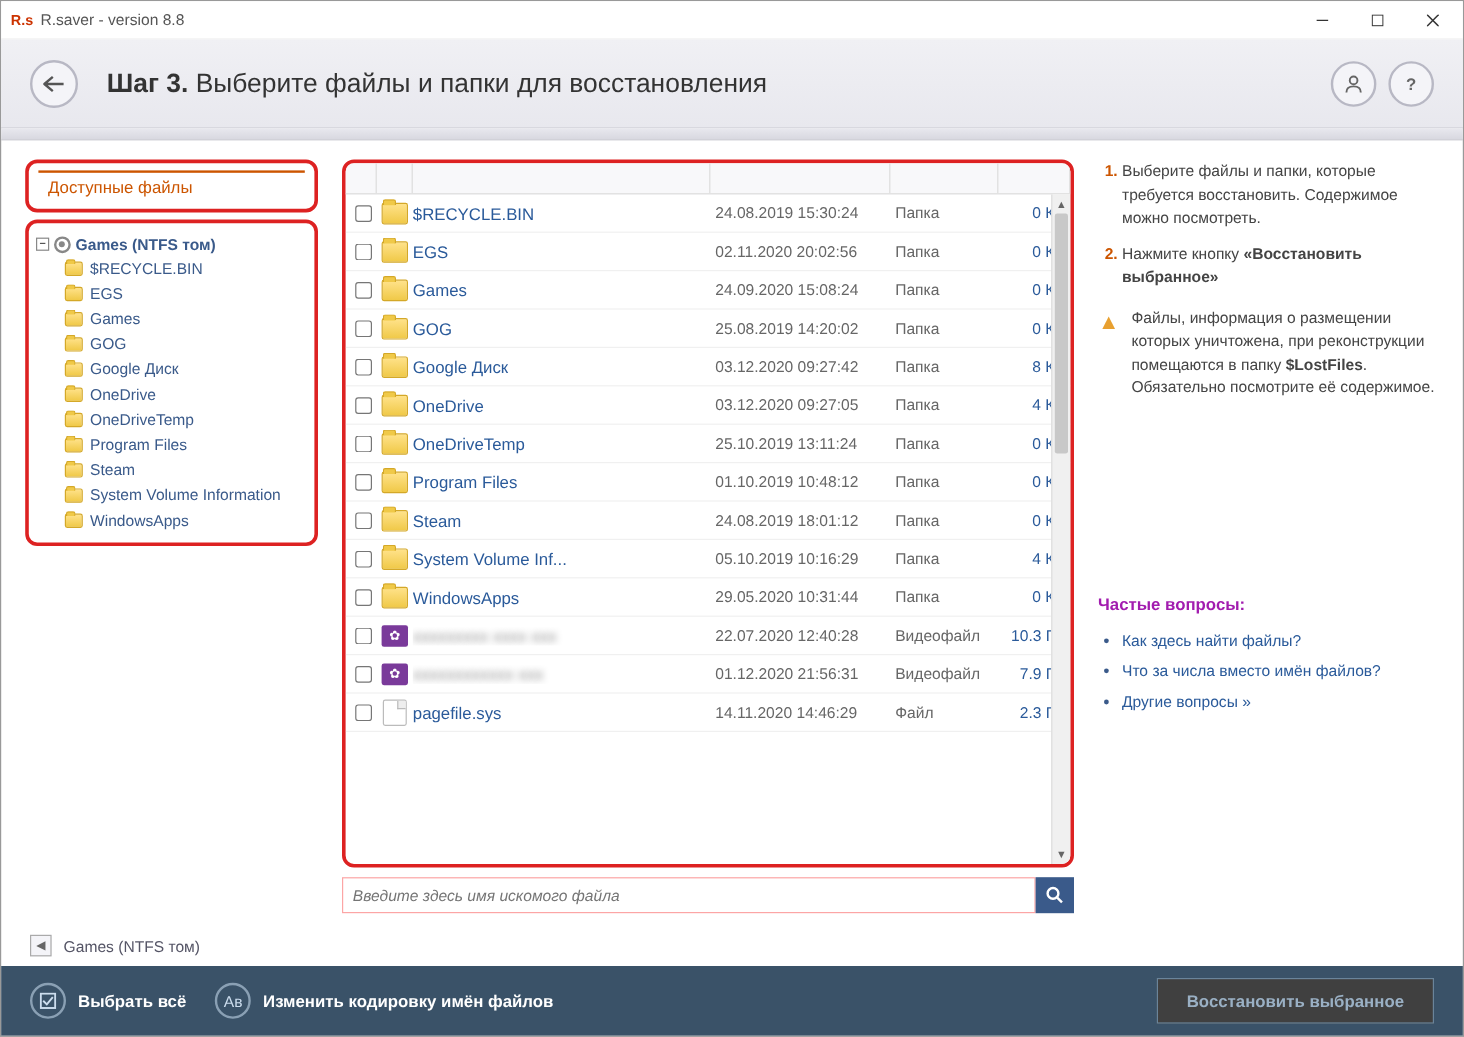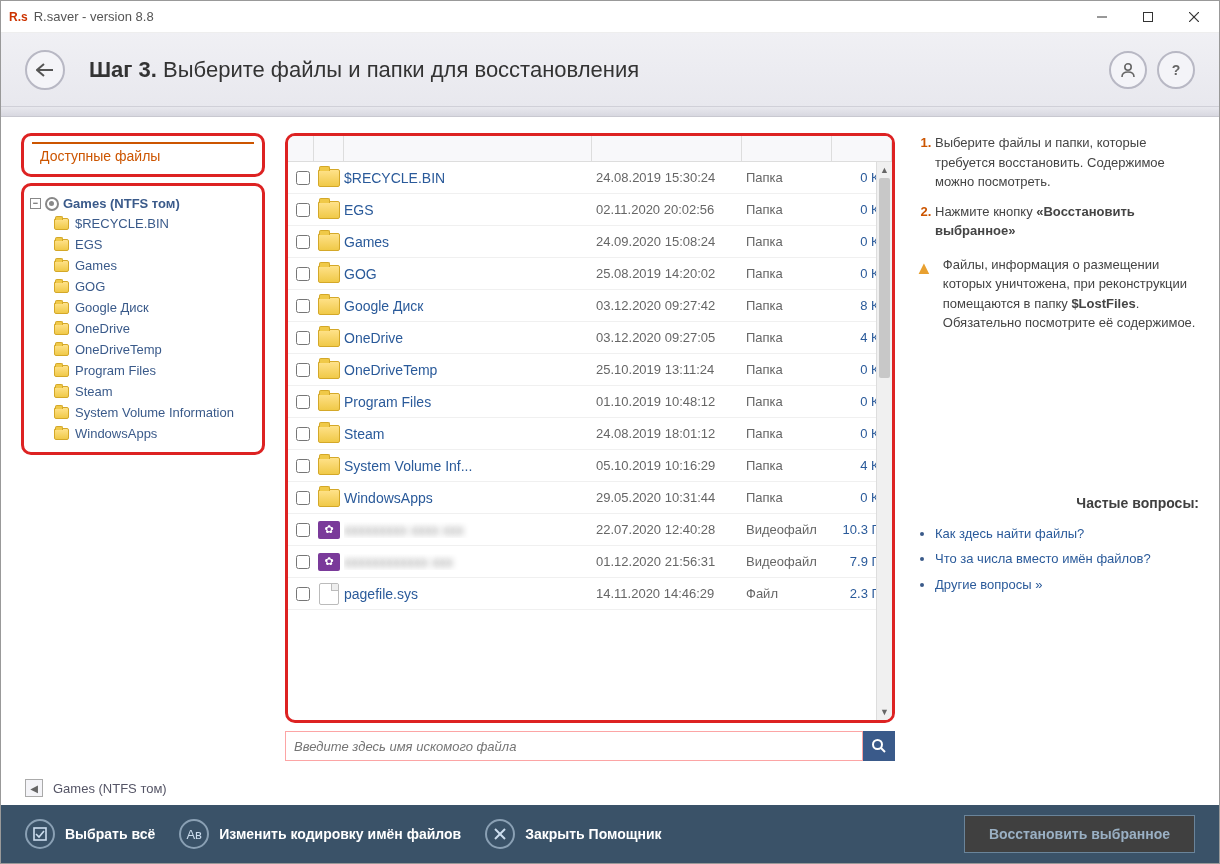--- a/index.html
+++ b/index.html
@@ -61,21 +61,21 @@
 .searchbar { display: flex; margin-top: 8px; height: 30px;}
 .searchbar input { flex: 1; border: 1px solid #fca5a5; padding: 0 8px; font-style: italic; color: #888; font-size: 13px;}
 .searchbar button { width: 32px; background: #3a5a8a; border: none; color: #fff; display: flex; align-items: center; justify-content: center; cursor: pointer;}
 
 .right-pane { width: 284px; font-size: 13px; color: #444; line-height: 1.5;}
 .right-pane ol { padding-left: 20px; margin-bottom: 14px;}
 .right-pane ol li { margin-bottom: 10px;}
 .right-pane ol li::marker { color: #cc5500; font-weight: bold;}
 .warn { display: flex; gap: 10px; margin-bottom: 40px;}
 .warn-icon { color: #e8a030; font-size: 18px;}
-.faq-title { color: #404040; font-weight: bold; margin-bottom: 10px; font-size: 14px; text-align: right;}
+.faq-title { color: #a21caf; font-weight: bold; margin-bottom: 10px; font-size: 14px;}
 .faq-list { list-style: disc; padding-left: 20px;}
 .faq-list li { color: #2a5a9a; margin-bottom: 6px; cursor: pointer;}
 .faq-list li::marker { color: #3a5a8a;}
 
 .breadcrumb { display: flex; align-items: center; gap: 10px; padding: 8px 24px; color: #556; font-size: 13px;}
 .bc-btn { width: 18px; height: 18px; border: 1px solid #aaa; background: #f4f4f8; display: flex; align-items: center; justify-content: center; color: #666; font-size: 10px; cursor: pointer;}
 
 .footer { background: #3a5268; height: 58px; display: flex; align-items: center; padding: 0 24px; gap: 24px;}
 .fbtn { display: flex; align-items: center; gap: 10px; color: #fff; font-weight: bold; font-size: 14px; cursor: pointer;}
 .fbtn .ficon { width: 30px; height: 30px; border: 2px solid #8aa0b4; border-radius: 50%; display: flex; align-items: center; justify-content: center; font-size: 13px; color: #cde; font-weight: normal;}
@@ -429,25 +429,16 @@
             <rect x="1" y="1" width="12" height="12" fill="none" stroke="#cde" stroke-width="1.6"></rect>
             <path d="M3 7 L6 10 L11 4" fill="none" stroke="#cde" stroke-width="1.6"></path>
           </svg>
         </span>
       <span>Выбрать всё</span>
     </div>
     <div class="fbtn">
       <span class="ficon">Ав</span>
       <span>Изменить кодировку имён файлов</span>
     </div>
-    <div class="fbtn">
-      <span class="ficon">
-          <svg width="12" height="12">
-            <line x1="1" y1="1" x2="11" y2="11" stroke="#cde" stroke-width="2"></line>
-            <line x1="11" y1="1" x2="1" y2="11" stroke="#cde" stroke-width="2"></line>
-          </svg>
-        </span>
-      <span>Закрыть Помощник</span>
-    </div>
     <div class="spacer"></div>
     <button class="restore-btn">Восстановить выбранное</button>
   </div>
 </div>
 
 </body></html>

